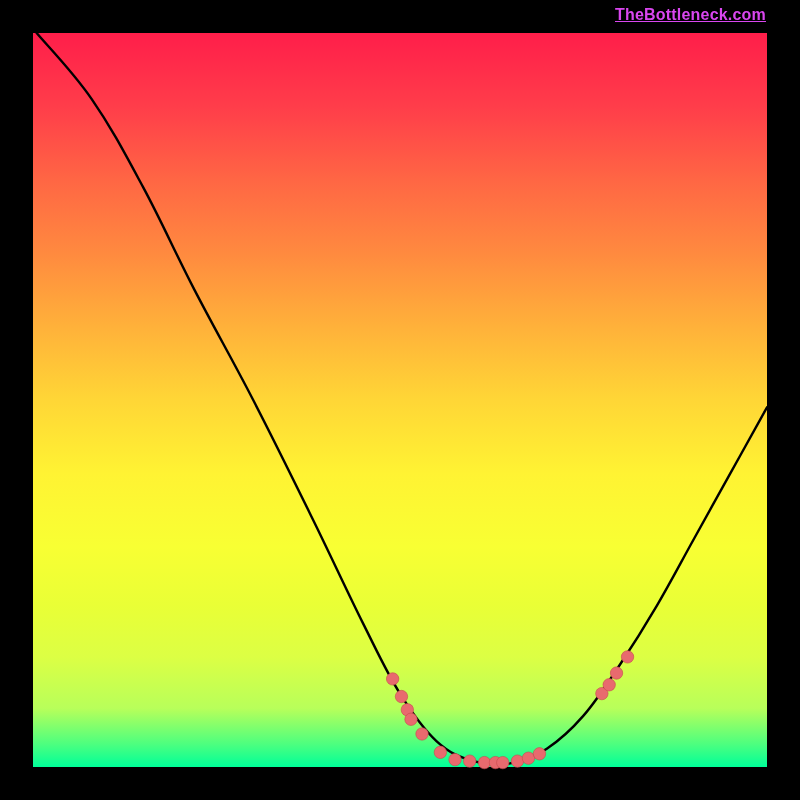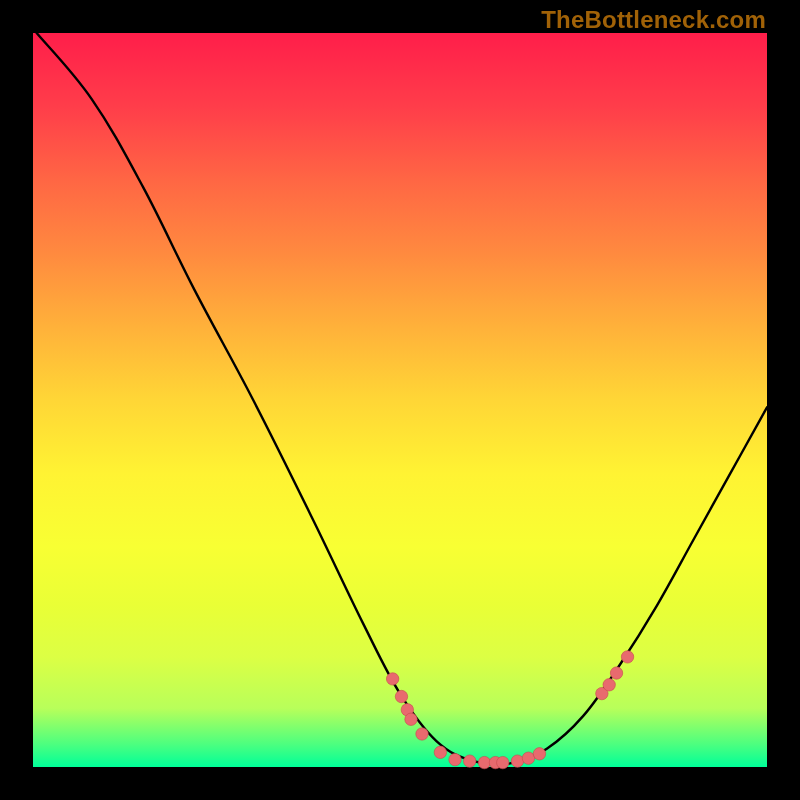--- a/index.html
+++ b/index.html
@@ -30,24 +30,25 @@
       #b8ff5a 92%,
       #4aff80 97%,
       #00ff99 100%
     );
   }
   .attribution {
     position: absolute;
     top: 6px;
     right: 34px;
     font-family: Arial, Helvetica, sans-serif;
-    font-size: 24px;
+    font-size: 16px;
     font-weight: bold;
-    color: #a16207;
+    color: #d946ef;
     letter-spacing: 0.2px;
+    text-decoration: underline;
   }
   svg.curve {
     position: absolute;
     left: 0;
     top: 0;
     width: 734px;
     height: 734px;
     overflow: visible;
   }
 </style>

